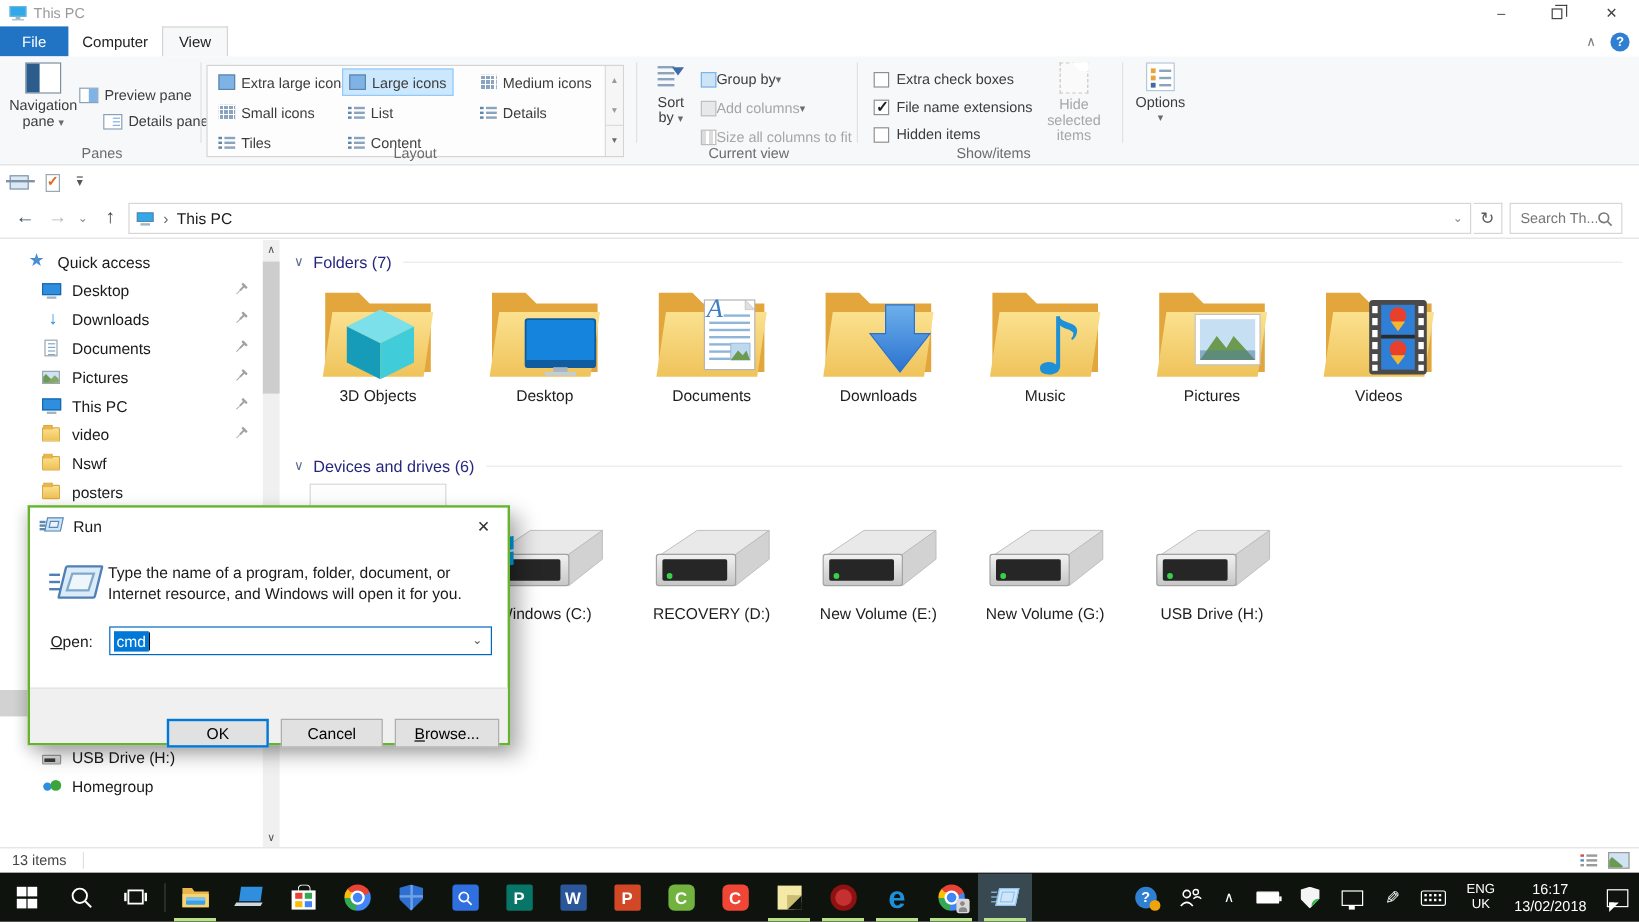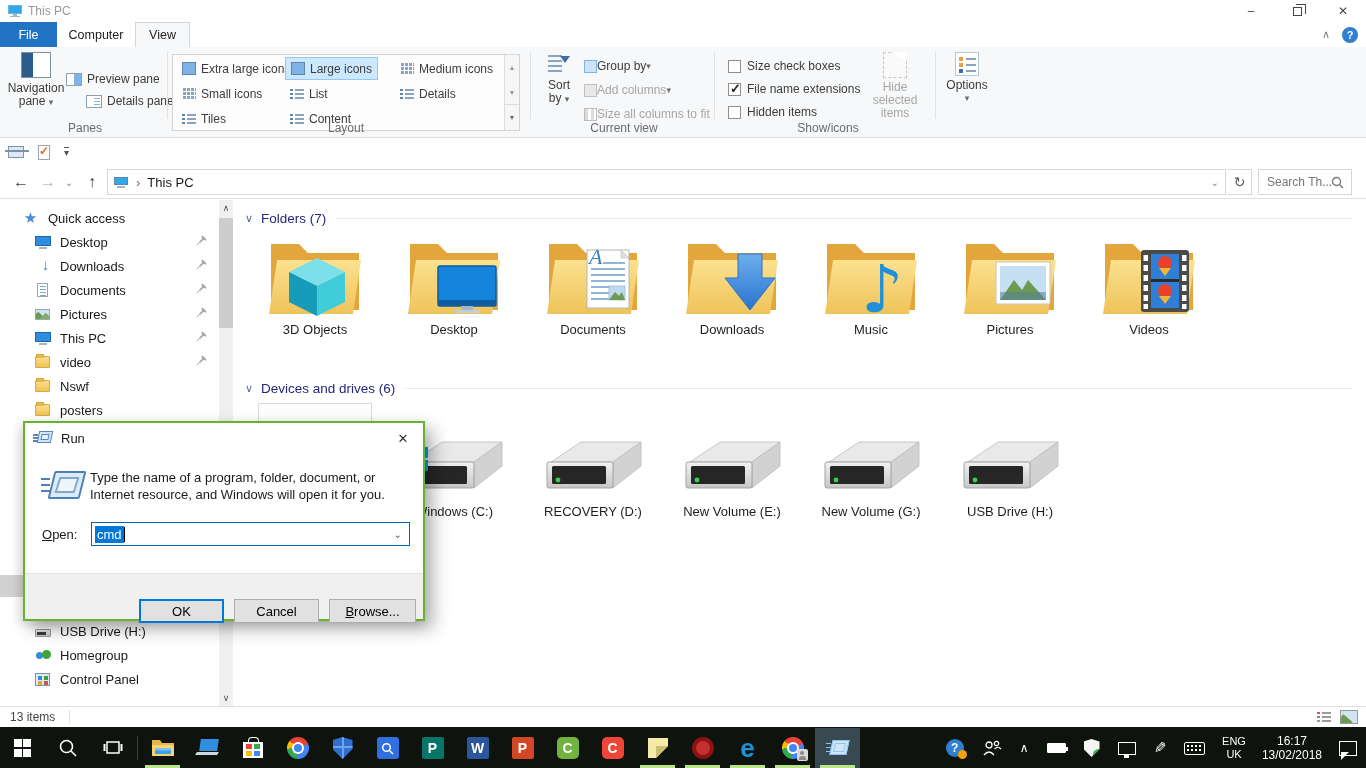--- a/index.html
+++ b/index.html
@@ -363,36 +363,36 @@
       </div>
       <div class="cv-row gray-txt" style="top:56px;">
         <span class="cols-ic"></span>
         <span>Size all columns to fit</span>
       </div>
       <div class="grp-label" style="left:536px; width:176px;">Current view</div>
       <div class="vdiv" style="left:714px;"></div>
 
       <div class="cb-row" style="top:9px;">
         <span class="cbx"></span>
-        <span>Size check boxes</span>
+        <span>Extra check boxes</span>
       </div>
       <div class="cb-row" style="top:32px;">
         <span class="cbx checked"></span>
         <span>File name extensions</span>
       </div>
       <div class="cb-row" style="top:55px;">
         <span class="cbx"></span>
         <span>Hidden items</span>
       </div>
       <div class="big-btn gray-txt" style="left:862px; width:66px;">
         <span class="hide-ic"></span>
         <span>Hide selected</span>
         <span>items</span>
       </div>
-      <div class="grp-label" style="left:728px; width:200px;">Show/icons</div>
+      <div class="grp-label" style="left:728px; width:200px;">Show/items</div>
       <div class="vdiv" style="left:935px;"></div>
       <div class="big-btn" style="left:942px; width:50px;">
         <span class="options-ic"></span>
         <span>Options</span>
         <span class="drop-caret">▾</span>
       </div>
     </div>
 
     <div class="qat">
       <span class="qat-ic1"></span>
@@ -528,26 +528,20 @@
         <span class="si">
             <span class="mini-drive"></span>
           </span>
         <span>USB Drive (H:)</span>
       </div>
       <div class="side-item">
         <span class="si">
             <span class="ic-homegroup"></span>
           </span>
         <span>Homegroup</span>
-      </div>
-      <div class="side-item">
-        <span class="si">
-            <span class="ic-cpanel"></span>
-          </span>
-        <span>Control Panel</span>
       </div>
     </div>
     <div class="side-scroll">
       <div class="arr" style="top:0;">∧</div>
       <div class="thumb"></div>
       <div class="arr" style="bottom:0;">∨</div>
     </div>
 
     <div class="main">
       <div class="sec-header" style="top:8px;">

